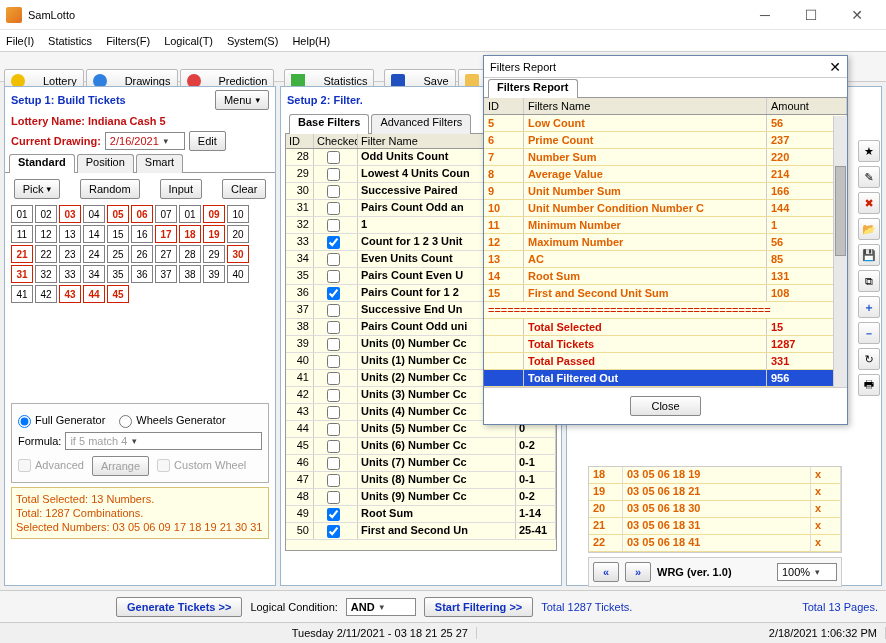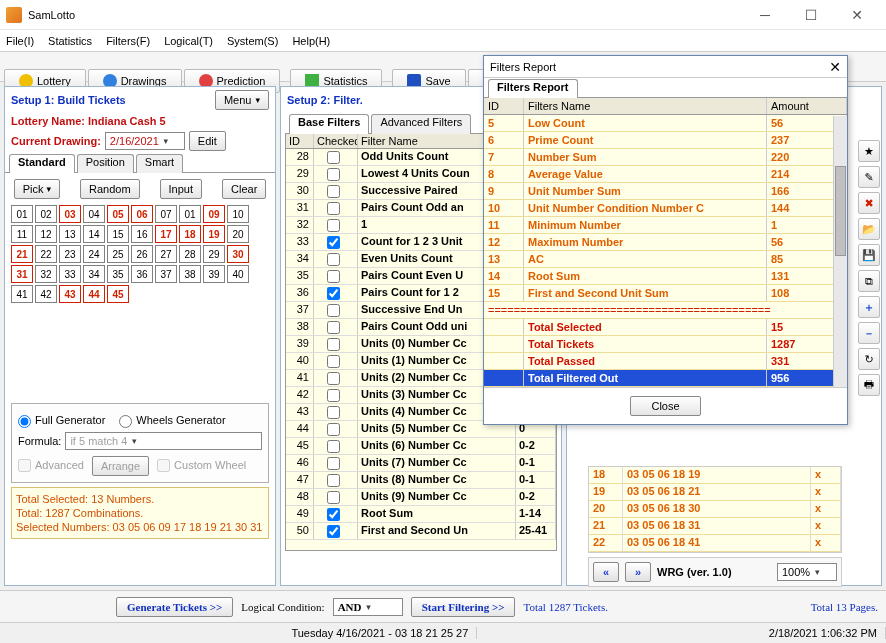--- a/index.html
+++ b/index.html
@@ -49,22 +49,22 @@
     align-items: center;
     padding: 2px 4px;
     border-bottom: 1px solid #ccc;
     gap: 2px;
   }
   .tbtn {
     height: 24px;
     border: 1px solid #bbb;
     background: linear-gradient(#fff,#e8e8e8);
     display: flex; align-items: center;
-    padding: 0 14px;
-    gap: 4px;
+    padding: 0 6px;
+    gap: 18px;
     border-radius: 2px;
     margin-top: 28px;
   }
   .tbtn .ico { width: 14px; height: 14px; border-radius: 50%; }
   .content {
     display: flex;
     padding: 4px;
     gap: 4px;
     height: 508px;
   }
@@ -268,21 +268,20 @@
     color:#2040d0; font-weight:bold;
     border-radius:2px;
   }
   
   .bottombar {
     height:32px;
     display:flex; align-items:center;
     padding:0 8px; gap:8px;
     background:#f5f5f5;
     border-top:1px solid #ccc;
-    font-family:Liberation Serif, serif;
   }
   .big-btn {
     border:1px solid #888;
     background:linear-gradient(#fff,#e5e5e5);
     padding:3px 10px;
     font-weight:bold;
     color:#1030c0;
     border-radius:2px;
   }
   .statusbar {
@@ -791,16 +790,16 @@
       <span class="arrow">▾</span>
     </div>
   <div class="big-btn"><span>Start Filtering &gt;&gt;</span></div>
   <span style="color:#1030c0">Total 1287 Tickets.</span>
   <span style="flex:1"></span>
   <span style="color:#1030c0">Total 13 Pages.</span>
 </div>
 
 <div class="statusbar">
   <div style="flex:1"></div>
-  <div>Tuesday 4/16/2021 - 03 18 21 25 27</div>
+  <div>Tuesday 2/11/2021 - 03 18 21 25 27</div>
   <div style="flex:1"></div>
   <div>2/18/2021 1:06:32 PM</div>
 </div>
 
 </body></html>

